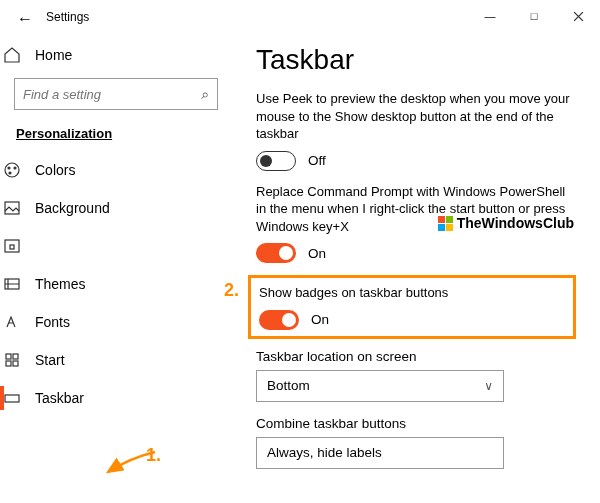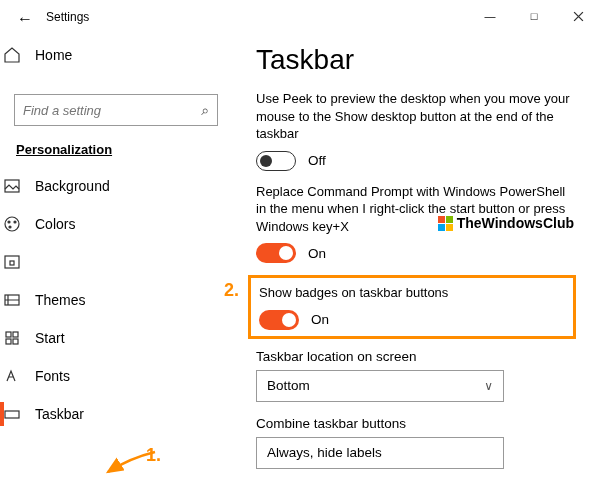--- a/index.html
+++ b/index.html
@@ -13,21 +13,21 @@
     .caption .close svg { width: 11px; height: 11px; }
     
     .container { display: flex; height: calc(100% - 34px); }
     
     .sidebar { width: 232px; padding-top: 2px; }
     .nav-item { display: flex; align-items: center; height: 38px; padding-left: 3px; font-size: 14px; cursor: pointer; position: relative; }
     .nav-item.active::before { content: ""; position: absolute; left: 0; top: 7px; bottom: 7px; width: 4px; background: #f4511e; }
     .nav-item .icon { width: 18px; height: 18px; display: flex; align-items: center; justify-content: center; margin-right: 14px; }
     .nav-item .icon svg { stroke: #333; stroke-width: 1.2; fill: none; }
     
-    .search { margin: 20px 14px 10px 14px; border: 1px solid #999; height: 32px; display: flex; align-items: center; padding: 0 8px; }
+    .search { margin: 4px 14px 10px 14px; border: 1px solid #999; height: 32px; display: flex; align-items: center; padding: 0 8px; }
     .search input { border: none; outline: none; flex: 1; font-size: 13px; font-style: italic; color: #666; background: transparent; }
     .search .sicon { font-size: 14px; color: #555; }
     
     .cat { font-size: 13px; font-weight: 600; padding: 6px 16px 10px; text-decoration: underline; }
     
     .main { flex: 1; padding: 10px 24px 0 24px; position: relative; }
     .main h1 { font-size: 28px; font-weight: 400; margin-bottom: 14px; }
     .desc { font-size: 13px; line-height: 1.35; margin-bottom: 8px; }
     
     .toggle-row { display: flex; align-items: center; margin-bottom: 12px; }
@@ -80,72 +80,72 @@
     </div>
     <div class="search">
       <input placeholder="Find a setting" style="">
       <span class="sicon">⌕</span>
     </div>
     <div class="cat">Personalization</div>
 
     <div class="nav-item">
       <span class="icon">
           <svg viewBox="0 0 18 18">
-            <rect x="2" y="3" width="14" height="12"></rect>
-            <path d="M2 12 L6 8 L10 12 L13 9 L16 12"></path>
-          </svg>
-        </span>
-      <span>Background</span>
-    </div>
-    <div class="nav-item">
-      <span class="icon">
-          <svg viewBox="0 0 18 18">
             <circle cx="9" cy="9" r="7"></circle>
             <circle cx="6" cy="7" r="1" fill="#333"></circle>
             <circle cx="12" cy="7" r="1" fill="#333"></circle>
             <circle cx="7" cy="12" r="1" fill="#333"></circle>
           </svg>
         </span>
       <span>Colors</span>
     </div>
     <div class="nav-item">
       <span class="icon">
           <svg viewBox="0 0 18 18">
             <rect x="2" y="3" width="14" height="12"></rect>
+            <path d="M2 12 L6 8 L10 12 L13 9 L16 12"></path>
+          </svg>
+        </span>
+      <span>Background</span>
+    </div>
+    <div class="nav-item">
+      <span class="icon">
+          <svg viewBox="0 0 18 18">
+            <rect x="2" y="3" width="14" height="12"></rect>
             <rect x="7" y="8" width="4" height="4"></rect>
           </svg>
         </span>
     </div>
     <div class="nav-item">
       <span class="icon">
           <svg viewBox="0 0 18 18">
             <rect x="2" y="4" width="14" height="10"></rect>
             <path d="M5 4 V14 M2 9 H16"></path>
           </svg>
         </span>
       <span>Themes</span>
+    </div>
+    <div class="nav-item">
+      <span class="icon">
+          <svg viewBox="0 0 18 18">
+            <path d="M4 14 L8 4 L12 14 M5.5 10 H10.5"></path>
+          </svg>
+        </span>
+      <span>Fonts</span>
     </div>
     <div class="nav-item">
       <span class="icon">
           <svg viewBox="0 0 18 18">
             <rect x="3" y="3" width="5" height="5"></rect>
             <rect x="10" y="3" width="5" height="5"></rect>
             <rect x="3" y="10" width="5" height="5"></rect>
             <rect x="10" y="10" width="5" height="5"></rect>
           </svg>
         </span>
       <span>Start</span>
-    </div>
-    <div class="nav-item">
-      <span class="icon">
-          <svg viewBox="0 0 18 18">
-            <path d="M4 14 L8 4 L12 14 M5.5 10 H10.5"></path>
-          </svg>
-        </span>
-      <span>Fonts</span>
     </div>
     <div class="nav-item active">
       <span class="icon">
           <svg viewBox="0 0 18 18">
             <rect x="2" y="6" width="14" height="7"></rect>
           </svg>
         </span>
       <span>Taskbar</span>
     </div>
   </div>

